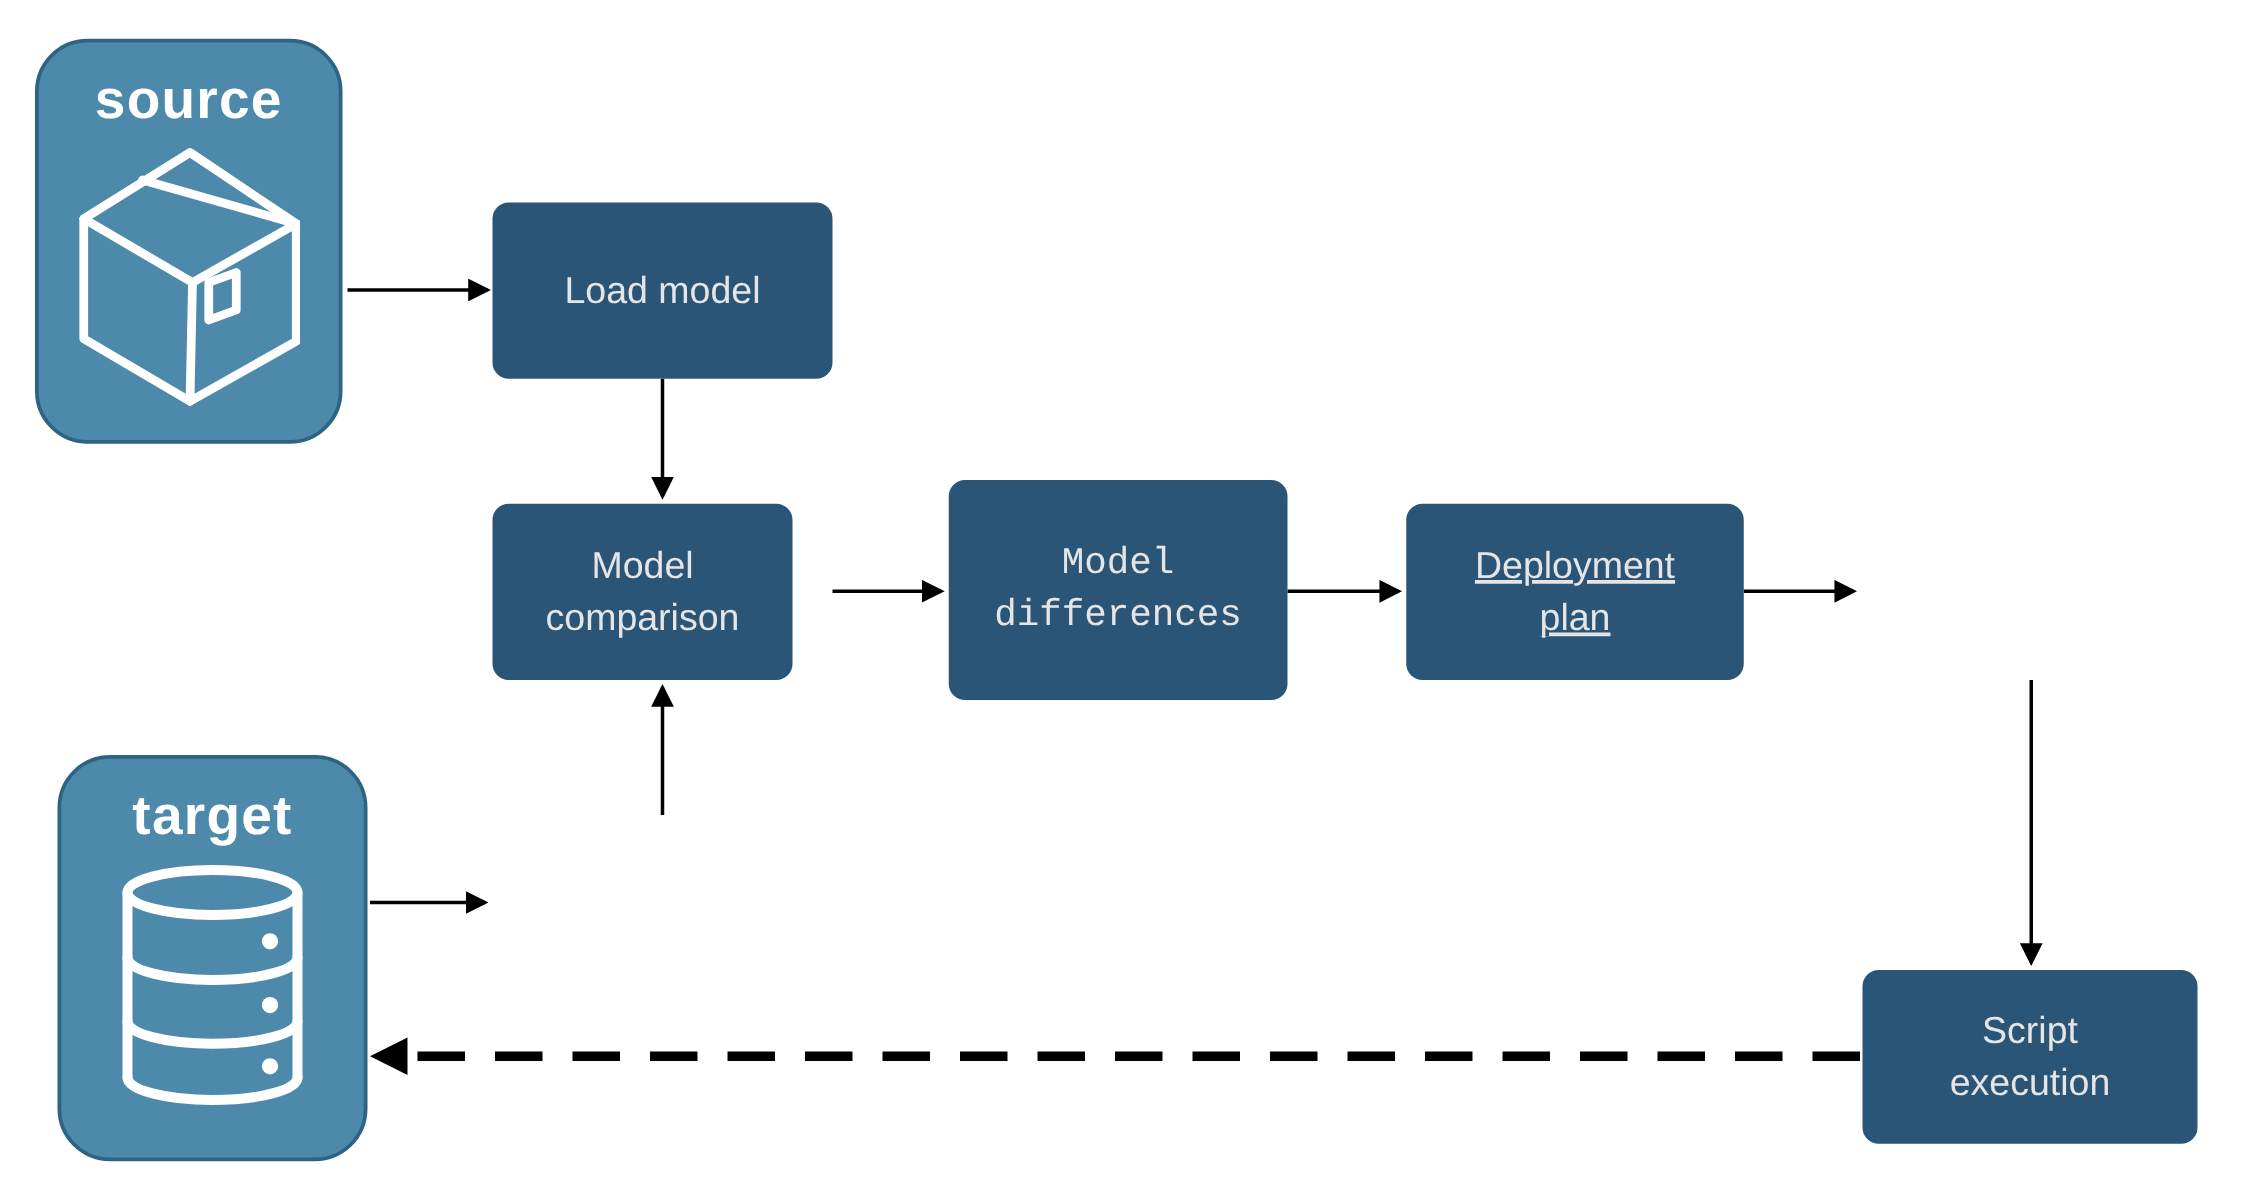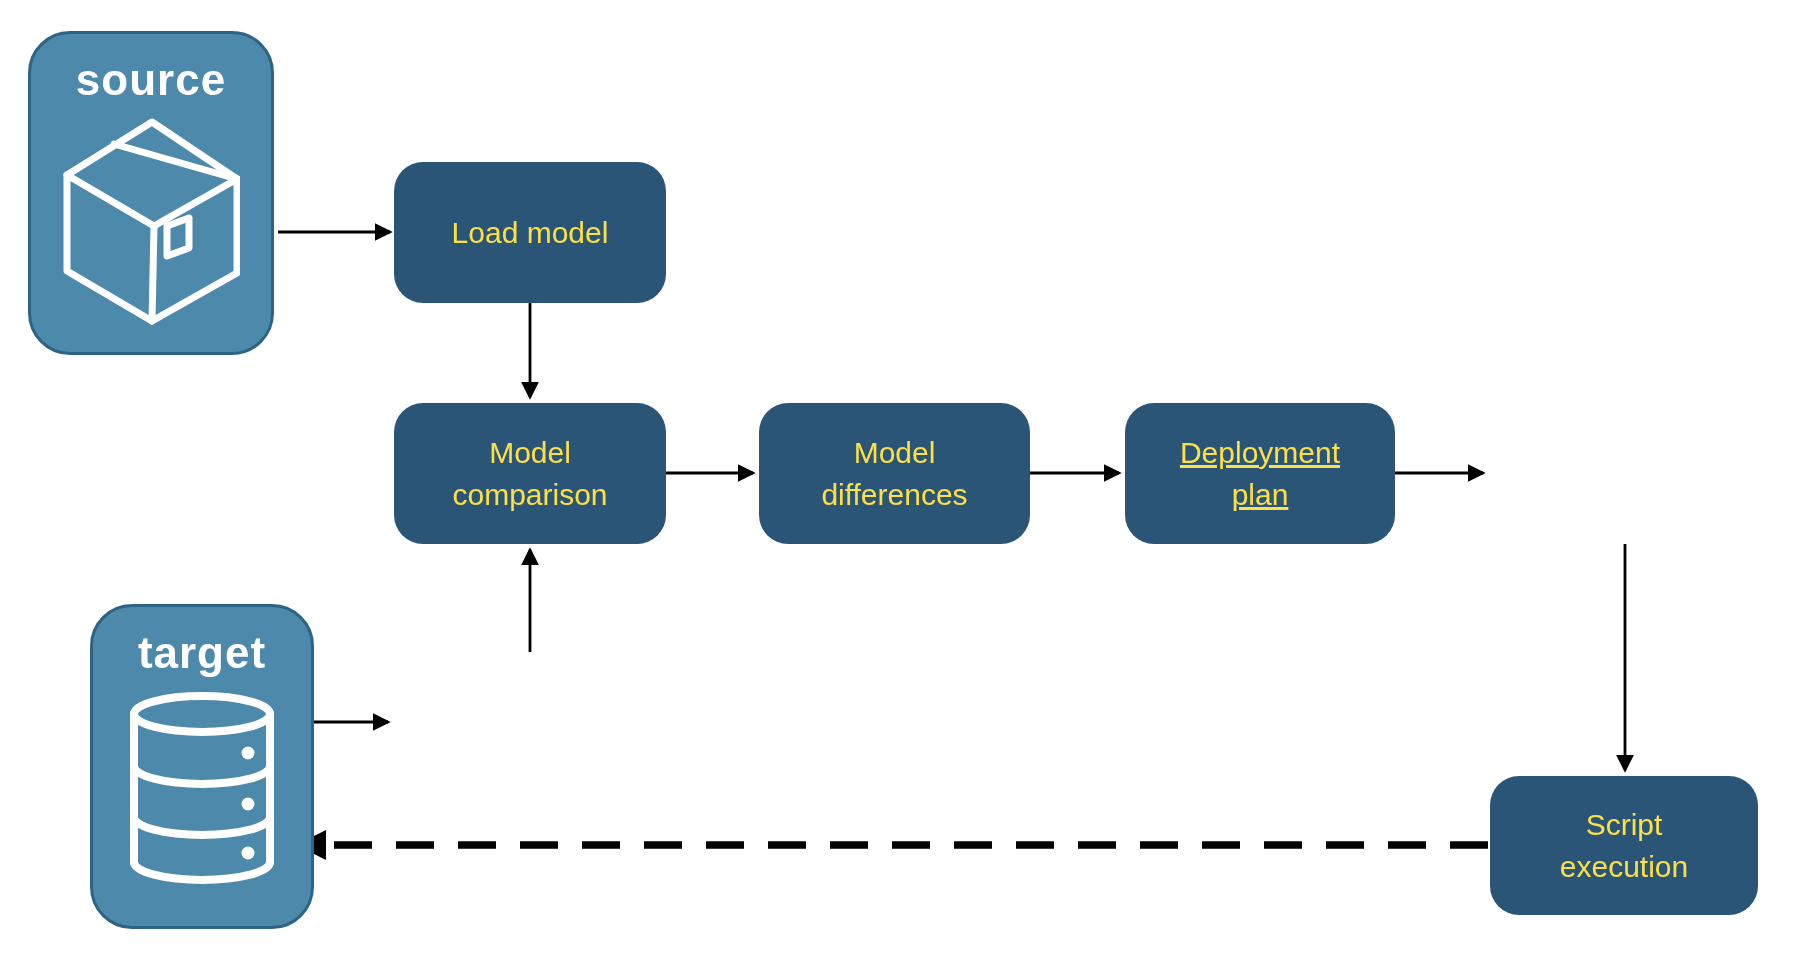--- a/index.html
+++ b/index.html
@@ -39,42 +39,42 @@
     font-weight: 700;
     color: #ffffff;
     letter-spacing: 1px;
     line-height: 1.1;
   }
   .container-box svg.big-icon {
     margin-top: 14px;
     display: block;
   }
   #source-box { left: 28px; top: 31px; width: 246px; height: 324px; }
-  #target-box { left: 46px; top: 604px; width: 224px; height: 325px; margin-left: 44px; }
+  #target-box { left: 46px; top: 604px; width: 248px; height: 325px; }
 
   .node {
     position: absolute;
     background: #2A5577;
-    border-radius: 29px;
+    border-radius: 13px;
     z-index: 2;
     display: flex;
     align-items: center;
     justify-content: center;
-    color: #fde047;
+    color: #e5e5e5;
     font-size: 30px;
     line-height: 42px;
     text-align: center;
   }
   .node span {
     display: inline-block;
     max-width: 205px;
   }
   #node-load-model       { left: 394px;  top: 162px; width: 272px; height: 141px; }
-  #node-model-comparison { left: 394px;  top: 403px; width: 272px; height: 141px; }
-  #node-model-differences{ left: 759px;  top: 403px; width: 271px; height: 141px; }
+  #node-model-comparison { left: 394px;  top: 403px; width: 240px; height: 141px; }
+  #node-model-differences{ left: 759px;  top: 384px; width: 271px; height: 176px; font-family: Liberation Mono, monospace; }
   #node-deployment-plan  { left: 1125px; top: 403px; width: 270px; height: 141px; text-decoration: underline; }
   #node-script-generation{ left: 1489px; top: 403px; width: 272px; height: 141px; }
   #node-reverse-engineer { left: 394px;  top: 652px; width: 270px; height: 141px; }
   #node-script-execution { left: 1490px; top: 776px; width: 268px; height: 139px; }
 
   .edge { stroke: #000000; stroke-width: 2.8; fill: none; }
   .edge-dashed { stroke: #000000; stroke-width: 7.5; fill: none; stroke-dasharray: 38 24; }
   .arrowhead-fill { fill: #000000; }
 </style>
 </head>

